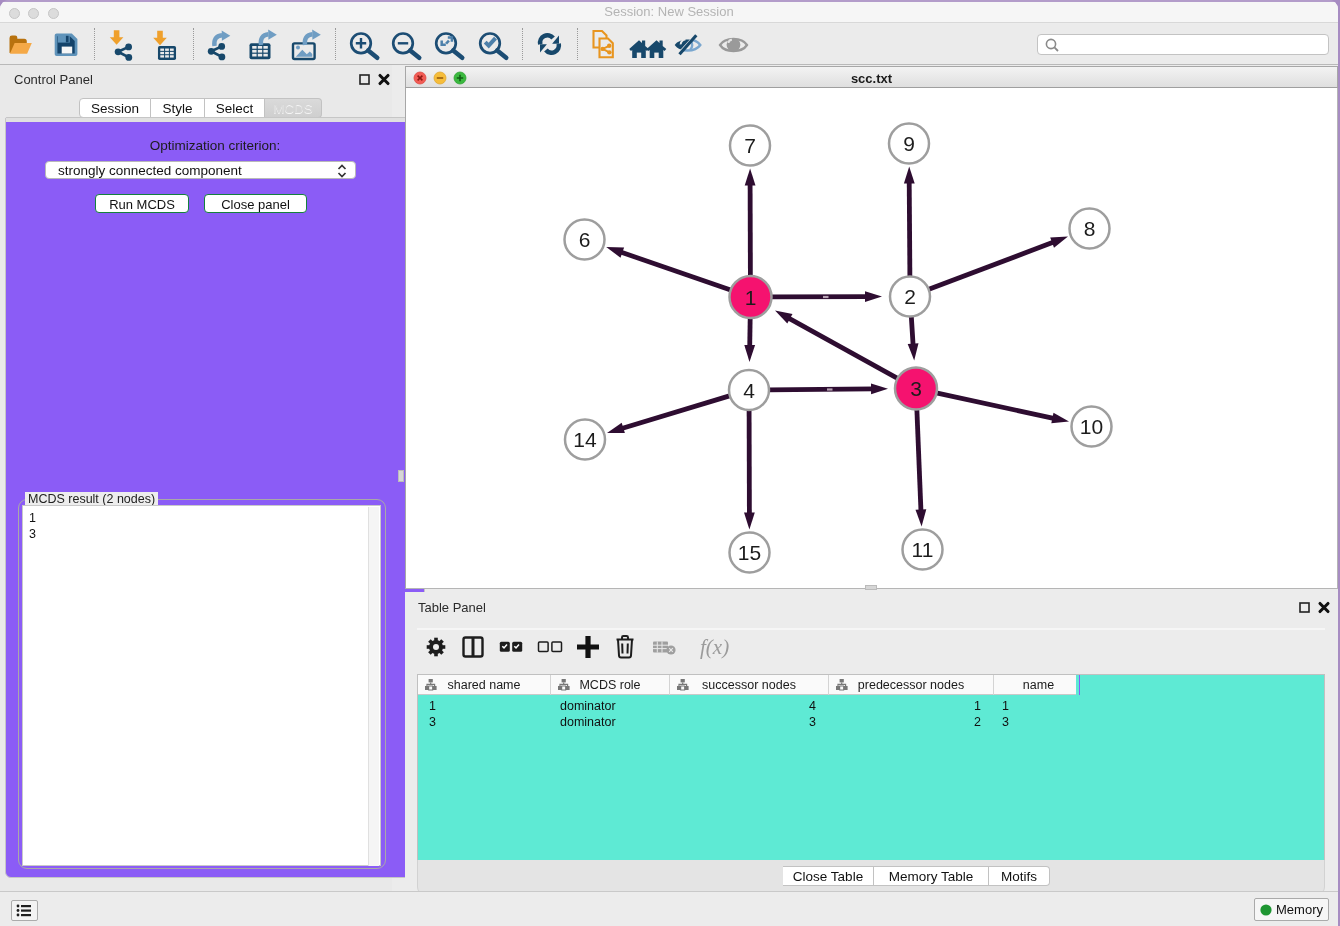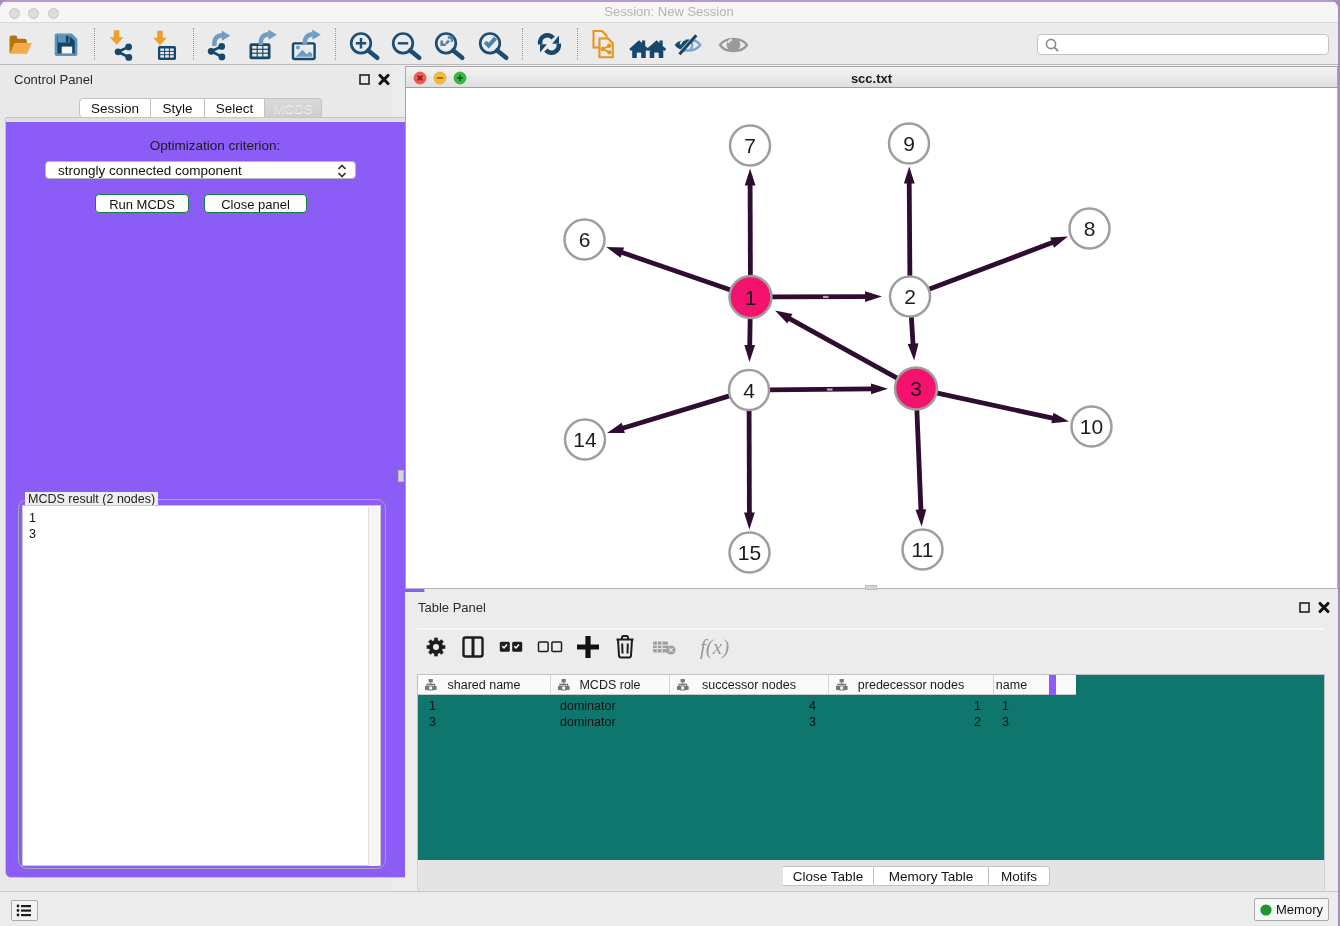--- a/index.html
+++ b/index.html
@@ -21,21 +21,21 @@
 .btn{position:absolute;background:#fff;border:1px solid #15803d;border-radius:4px;font-size:13px;color:#111;text-align:center;}
 .fieldset{position:absolute;left:12px;top:381px;width:368px;height:370px;border:1px solid #a9a9a9;border-radius:9px;}
 .fieldlabel{position:absolute;left:6px;top:-8px;background:#ededed;padding:0 3px;font-size:12.5px;color:#222;}
 .fieldwhite{position:absolute;left:3px;top:5px;width:359px;height:361px;background:#fff;border:1px solid #c9c9c9;font-size:12.5px;color:#111;line-height:16px;padding:4px 0 0 6px;}
 .fscroll{position:absolute;right:1px;top:1px;width:11px;height:359px;background:#f5f5f5;border-left:1px solid #e0e0e0;}
 
 .netwin{position:absolute;left:405px;top:66px;width:933px;height:523px;}
 .nettitle{position:absolute;left:0;top:0;width:933px;height:22px;background:linear-gradient(#f3f3f3,#dfdfdf);border:1px solid #a7a7a7;border-bottom:1px solid #9f9f9f;}
 .netcanvas{position:absolute;left:0;top:22px;width:933px;height:501px;background:#fff;border-left:1px solid #a7a7a7;border-right:1px solid #b5b5b5;border-bottom:1px solid #b5b5b5;}
 .tpanel{position:absolute;left:405px;top:592px;width:933px;height:299px;background:#ececec;}
-.twhite{position:absolute;left:12px;top:82px;width:908px;height:186px;background:#0f766e;border:1px solid #c0c0c0;border-bottom:none;}
+.twhite{position:absolute;left:12px;top:82px;width:908px;height:186px;background:#5eead4;border:1px solid #c0c0c0;border-bottom:none;}
 .tgray{position:absolute;left:12px;top:267px;width:908px;height:36px;background:#e4e4e4;border:1px solid #d2d2d2;border-top:none;border-radius:0 0 8px 8px;}
 .thead{position:absolute;left:0px;top:0px;height:20px;background:#fafafa;border-bottom:1px solid #c9c9c9;font-size:12.5px;color:#1a1a1a;}
 .thcell{position:absolute;top:0;height:20px;border-right:1px solid #d4d4d4;text-align:center;padding-top:3px;}
 .trow{position:absolute;font-size:12.5px;color:#111;}
 .btabs{position:absolute;top:274px;left:287px;height:20px;display:flex;font-size:13.5px;}
 .statusbar{position:absolute;left:0;top:891px;width:1338px;height:35px;background:#ececec;border-top:1px solid #c9c9c9;}
 .membtn{position:absolute;right:9px;top:6px;width:75px;height:23px;background:#f6f6f6;border:1px solid #aaa;border-radius:2px;font-size:13px;color:#111;text-align:center;padding-top:3px;}
 .listbtn{position:absolute;left:11px;top:8px;width:27px;height:21px;background:#f3f3f3;border:1px solid #ababab;border-radius:2px;}
 </style></head>
 <body>
@@ -388,21 +388,21 @@
   </g>
   <text x="285" y="24" font-family="Liberation Serif" font-style="italic" font-size="21px" fill="#9b9b9b">f(x)</text>
  </svg>
  <div class="tgray"></div>
  <div class="twhite">
   <div class="thead" style="left:0;width:658px">
    <div class="thcell" style="left:0;width:133px">shared name</div>
    <div class="thcell" style="left:133px;width:119px">MCDS role</div>
    <div class="thcell" style="left:252px;width:159px">successor nodes</div>
    <div class="thcell" style="left:411px;width:165px">predecessor nodes</div>
-   <div class="thcell" style="left:556px;width:82px;border-right:7px solid #8b5cf6">name</div>
+   <div class="thcell" style="left:580px;width:82px;border-right:1px solid #8b5cf6">name</div>
   </div>
   <svg width="660" height="20" style="position:absolute;left:0;top:0">
    <g fill="#777">
     <g transform="translate(7,4)">
             <rect x="3.6" y="0" width="4.2" height="3.4"></rect>
             <rect x="0" y="7" width="4" height="4"></rect>
             <rect x="3.7" y="7" width="4" height="4" fill="none" stroke="#777" stroke-width="1"></rect>
             <rect x="7.6" y="7" width="4" height="4"></rect>
             <path d="M5.7 3.4 v2 M2 7 v-1.6 h7.6 v1.6" stroke="#777" fill="none" stroke-width="1.2"></path>
           </g>

